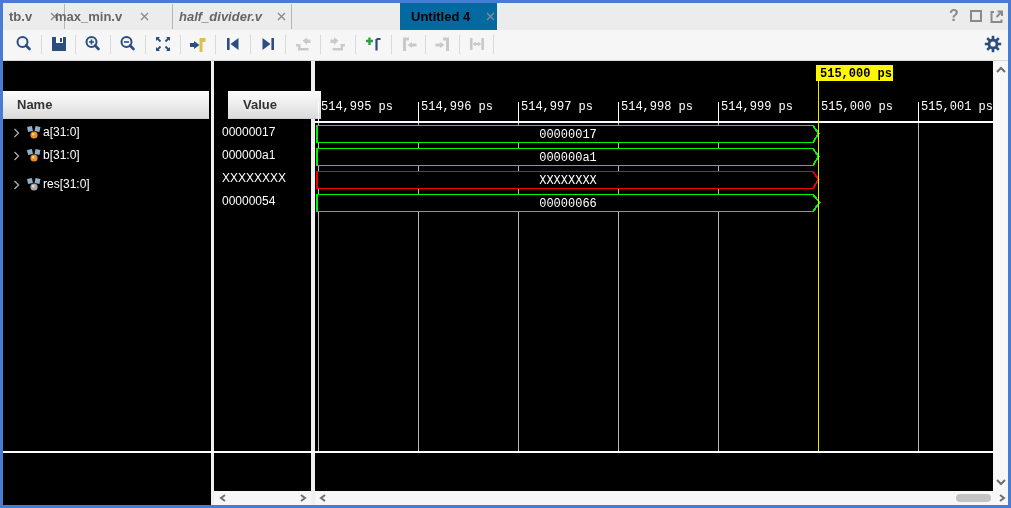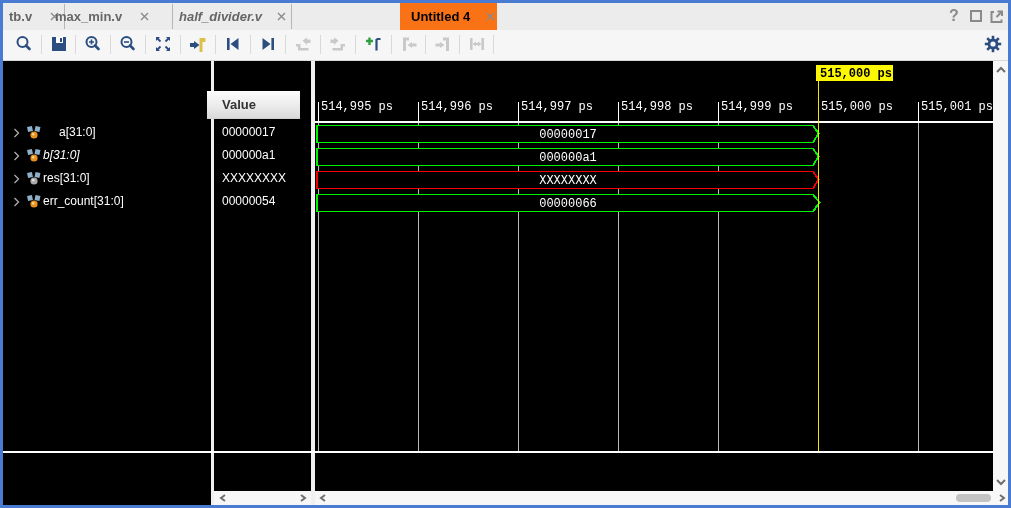--- a/index.html
+++ b/index.html
@@ -36,21 +36,21 @@
         </svg>
       </div>
     <div class="tsep" style="left:169px;"></div>
     <div class="tab" style="left:170px;width:118px;font-style:italic;">
         <span class="ttl">half_divider.v</span>
         <svg class="x" style="left:104px;" viewBox="0 0 9 9">
           <path d="M1,1 L8,8 M8,1 L1,8" stroke="#8a8a8a" stroke-width="1.4" fill="none"></path>
         </svg>
       </div>
     <div class="tsep" style="left:288px;"></div>
-    <div class="tab" style="left:397px;width:97px;background:#f97316;color:#000;">
+    <div class="tab" style="left:397px;width:97px;background:#0369a1;color:#000;">
         <span class="ttl" style="left:11px;">Untitled 4</span>
         <svg class="x" style="left:86px;" viewBox="0 0 9 9">
           <path d="M1,1 L8,8 M8,1 L1,8" stroke="#8a8a8a" stroke-width="1.4" fill="none"></path>
         </svg>
       </div>
 
     <div class="abs" style="left:946px;top:4px;color:#8a8a8a;font-size:16px;font-weight:bold;">?</div>
     <svg class="abs" style="left:966px;top:6px;" width="15" height="15">
         <rect x="2" y="2" width="10" height="10" fill="none" stroke="#8a8a8a" stroke-width="2"></rect>
       </svg>
@@ -171,79 +171,68 @@
           <circle cx="9" cy="9" r="2.6" fill="#f6f6f6"></circle>
         </g>
       </svg>
   </div>
 
   <div class="abs" style="left:0;top:58px;width:1005px;height:444px;background:#000;">
 
     <div class="abs" style="left:208px;top:0;width:3px;height:444px;background:#f0f0f0;"></div>
     <div class="abs" style="left:308px;top:0;width:4px;height:444px;background:#f0f0f0;"></div>
 
-    <div class="hdr" style="left:204px;top:30px;width:93px;text-align:center;">
+    <div class="hdr" style="left:0;top:30px;width:206px;">
+        <span style="position:absolute;left:14px;top:5px;">Name</span>
+      </div>
+    <div class="hdr" style="left:225px;top:30px;width:93px;text-align:center;">
         <span style="position:absolute;left:15px;top:5px;">Value</span>
       </div>
 
     <div class="row" style="left:0;top:60px;width:206px;">
         <svg style="position:absolute;left:10px;top:7px;" width="7" height="10">
           <path d="M1.5,1 L5.5,5 L1.5,9" stroke="#a8a8a8" stroke-width="1.4" fill="none"></path>
         </svg>
         <svg style="position:absolute;left:24px;top:5px;" width="14" height="13">
           <g>
             <rect x="0.5" y="0.5" width="5" height="5" fill="#8fb0c8" transform="rotate(-12 3 3)"></rect>
             <rect x="8" y="0.5" width="5" height="5" fill="#8fb0c8" transform="rotate(12 10.5 3)"></rect>
             <circle cx="7" cy="9" r="3.6" fill="#e8921d"></circle>
             <circle cx="6.2" cy="8.2" r="1.2" fill="#ffd9a0"></circle>
           </g>
         </svg>
-        <span style="position:absolute;left:56px;">a[31:0]</span>
+        <span style="position:absolute;left:40px;">a[31:0]</span>
       </div>
     <div class="row" style="left:0;top:83px;width:206px;">
         <svg style="position:absolute;left:10px;top:7px;" width="7" height="10">
           <path d="M1.5,1 L5.5,5 L1.5,9" stroke="#a8a8a8" stroke-width="1.4" fill="none"></path>
         </svg>
         <svg style="position:absolute;left:24px;top:5px;" width="14" height="13">
           <g>
             <rect x="0.5" y="0.5" width="5" height="5" fill="#8fb0c8" transform="rotate(-12 3 3)"></rect>
             <rect x="8" y="0.5" width="5" height="5" fill="#8fb0c8" transform="rotate(12 10.5 3)"></rect>
             <circle cx="7" cy="9" r="3.6" fill="#e8921d"></circle>
             <circle cx="6.2" cy="8.2" r="1.2" fill="#ffd9a0"></circle>
           </g>
         </svg>
-        <span style="position:absolute;left:40px;font-style:italic;">b[31:0]</span>
-      </div>
-    <div class="row" style="left:0;top:106px;width:206px;">
+        <span style="position:absolute;left:40px;">b[31:0]</span>
+      </div>
+    <div class="row" style="left:0;top:112px;width:206px;">
         <svg style="position:absolute;left:10px;top:7px;" width="7" height="10">
           <path d="M1.5,1 L5.5,5 L1.5,9" stroke="#a8a8a8" stroke-width="1.4" fill="none"></path>
         </svg>
         <svg style="position:absolute;left:24px;top:5px;" width="14" height="13">
           <g>
             <rect x="0.5" y="0.5" width="5" height="5" fill="#8fb0c8" transform="rotate(-12 3 3)"></rect>
             <rect x="8" y="0.5" width="5" height="5" fill="#8fb0c8" transform="rotate(12 10.5 3)"></rect>
             <circle cx="7" cy="9" r="3.6" fill="#a9a9a9"></circle>
             <circle cx="6.2" cy="8.2" r="1.2" fill="#e3e3e3"></circle>
           </g>
         </svg>
         <span style="position:absolute;left:40px;">res[31:0]</span>
-      </div>
-    <div class="row" style="left:0;top:129px;width:206px;">
-        <svg style="position:absolute;left:10px;top:7px;" width="7" height="10">
-          <path d="M1.5,1 L5.5,5 L1.5,9" stroke="#a8a8a8" stroke-width="1.4" fill="none"></path>
-        </svg>
-        <svg style="position:absolute;left:24px;top:5px;" width="14" height="13">
-          <g>
-            <rect x="0.5" y="0.5" width="5" height="5" fill="#8fb0c8" transform="rotate(-12 3 3)"></rect>
-            <rect x="8" y="0.5" width="5" height="5" fill="#8fb0c8" transform="rotate(12 10.5 3)"></rect>
-            <circle cx="7" cy="9" r="3.6" fill="#e8921d"></circle>
-            <circle cx="6.2" cy="8.2" r="1.2" fill="#ffd9a0"></circle>
-          </g>
-        </svg>
-        <span style="position:absolute;left:40px;">err_count[31:0]</span>
       </div>
 
     <div class="row" style="left:219px;top:60px;">00000017</div>
     <div class="row" style="left:219px;top:83px;">000000a1</div>
     <div class="row" style="left:219px;top:106px;">XXXXXXXX</div>
     <div class="row" style="left:219px;top:129px;">00000054</div>
 
     <svg class="abs" style="left:312px;top:0;" width="678" height="430" shape-rendering="crispEdges">
       <g stroke="#b9b9b9" stroke-width="1">
         <line x1="3.5" y1="61" x2="3.5" y2="391"></line>

